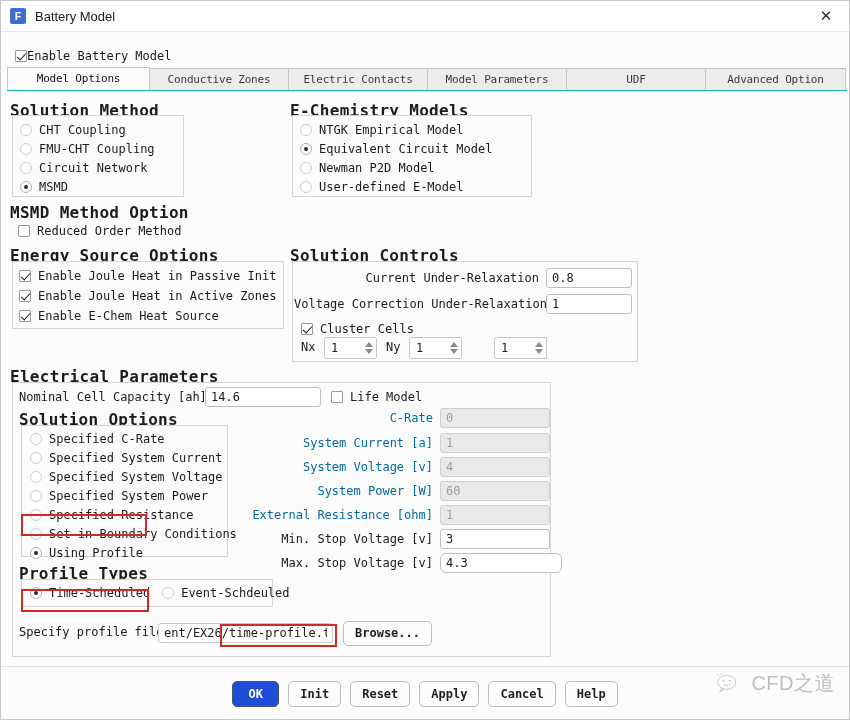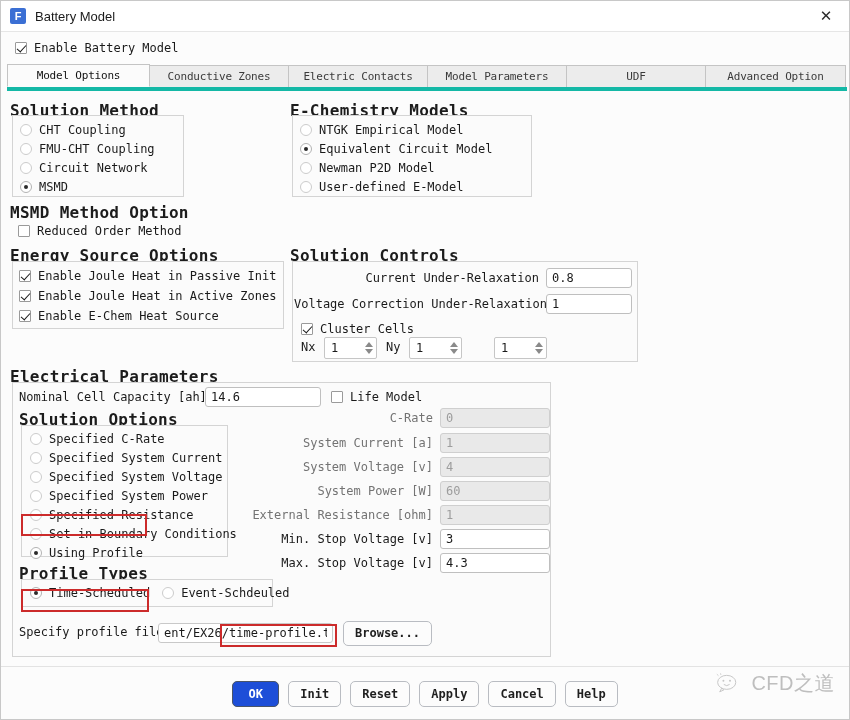--- a/index.html
+++ b/index.html
@@ -42,22 +42,22 @@
   }
   .close-btn {
     position: absolute; right: 0; top: 0; width: 46px; height: 30px;
     display: flex; align-items: center; justify-content: center;
     font-family: "Liberation Sans", sans-serif; font-size: 15px; color: #2b2b2b;
     cursor: pointer;
   }
 
   
   .enable-row {
-    position: absolute; left: 14px; top: 40px;
-    display: flex; align-items: center; gap: 7px;
+    position: absolute; left: 14px; top: 48px;
+    display: flex; align-items: center; 
   }
 
   
   .cb {
     width: 12px; height: 12px; flex: 0 0 12px;
     border: 1px solid #9a9a9a; background: #fff;
     position: relative; border-radius: 1px;
   }
   .cb.checked::after {
     content: "";
@@ -76,21 +76,21 @@
     position: absolute; left: 3px; top: 3px;
     width: 4px; height: 4px; border-radius: 50%;
     background: #2b2b2b;
   }
   .rd.dim { border-color: #cccccc; }
 
   
   .tabstrip {
     position: absolute; left: 6px; top: 67px; width: 840px; height: 23px;
     display: flex; align-items: flex-end;
-    border-bottom: 4px solid #14b8a6;
+    border-bottom: 1px solid #14b8a6;
   }
   .tab {
     height: 22px; line-height: 21px;
     padding: 0 10px;
     border: 1px solid #c4c4c4; border-bottom: none;
     background: #ececec;
     color: #3a3a3a;
     font-size: 11px;
     text-align: center;
     margin-right: -1px;
@@ -134,21 +134,21 @@
     font-size: 12px; color: #1a1a1a;
     position: absolute;
   }
   .txt.disabled {
     background: #e9e9e9; border-color: #cfcfcf; color: #9d9d9d;
   }
   .lbl {
     position: absolute; white-space: nowrap;
     font-size: 12px; color: #1a1a1a; line-height: 20px;
   }
-  .lbl.dim { color: #737373; }
+  .lbl.dim { color: #0369a1; }
   .lbl.r { text-align: right; }
 
   
   .spin {
     position: absolute;
     border: 1px solid #c6c6c6; background: #fff;
     height: 22px; width: 53px; border-radius: 2px;
     display: flex; align-items: center;
     font-size: 12px;
   }
@@ -396,21 +396,21 @@
     <div class="lbl r dim" style="left:180px; top:98px; width:240px;">System Power [W]</div>
     <input class="txt disabled" style="left: 427px; top: 98px; width: 110px;" disabled="" value="60">
 
     <div class="lbl r dim" style="left:180px; top:122px; width:240px;">External Resistance [ohm]</div>
     <input class="txt disabled" style="left: 427px; top: 122px; width: 110px;" disabled="" value="1">
 
     <div class="lbl r" style="left:180px; top:146px; width:240px;">Min. Stop Voltage [v]</div>
     <input class="txt" style="left: 427px; top: 146px; width: 110px;" value="3">
 
     <div class="lbl r" style="left:180px; top:170px; width:240px;">Max. Stop Voltage [v]</div>
-    <input class="txt" style="left: 427px; top: 170px; width: 110px;" value="4.3">
+    <input class="txt" style="left: 427px; top: 170px; width: 122px; border-radius: 6px;" value="4.3">
 
     <div class="grp-title" style="left:6px; top:181px;">Profile Types</div>
     <div class="box" style="left:8px; top:196px; width:252px; height:28px;">
       <div style="display:flex; align-items:center; height:100%; padding-left:8px; gap:12px;">
         <div class="opt">
           <div class="rd checked"></div>
           <span>Time-Scheduled</span>
         </div>
         <div class="opt">
           <div class="rd dim"></div>

